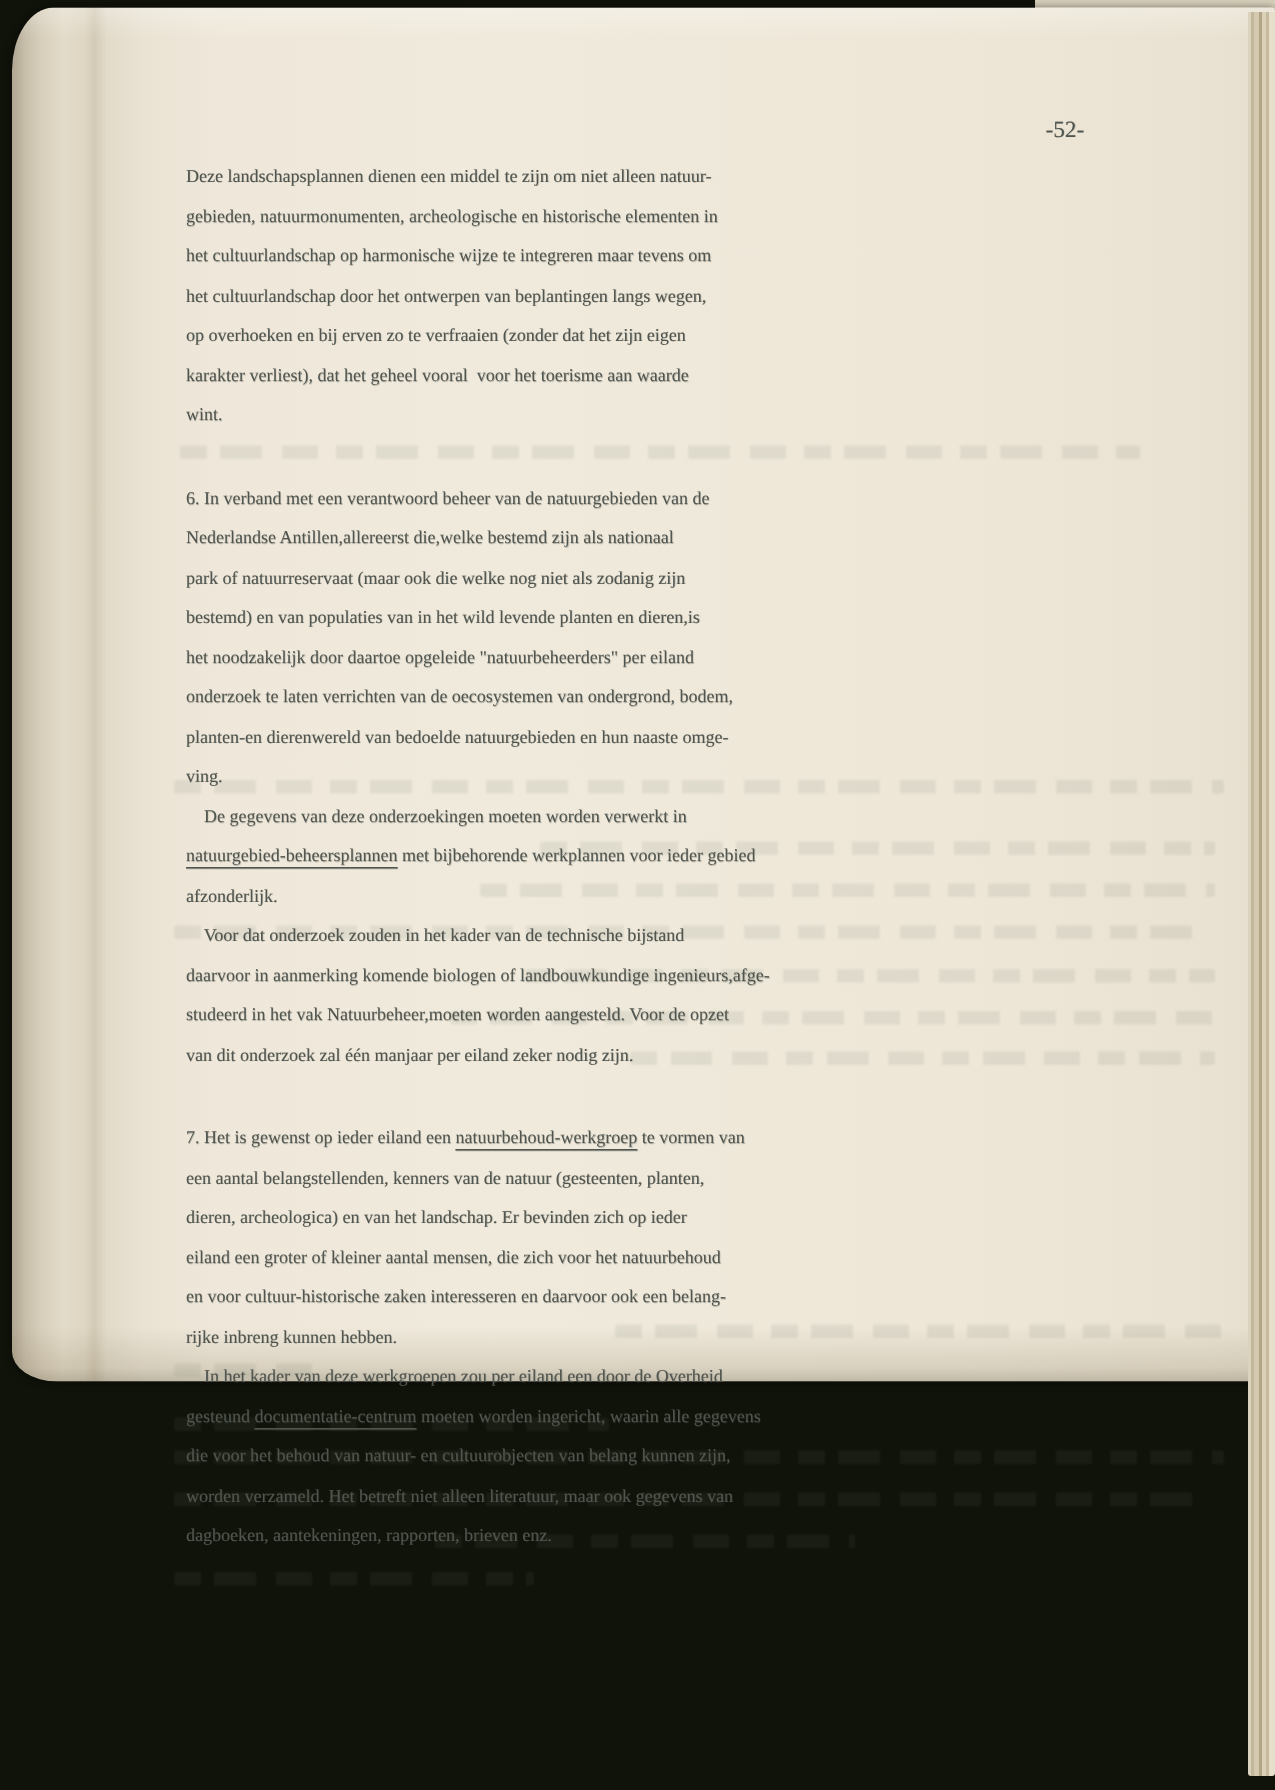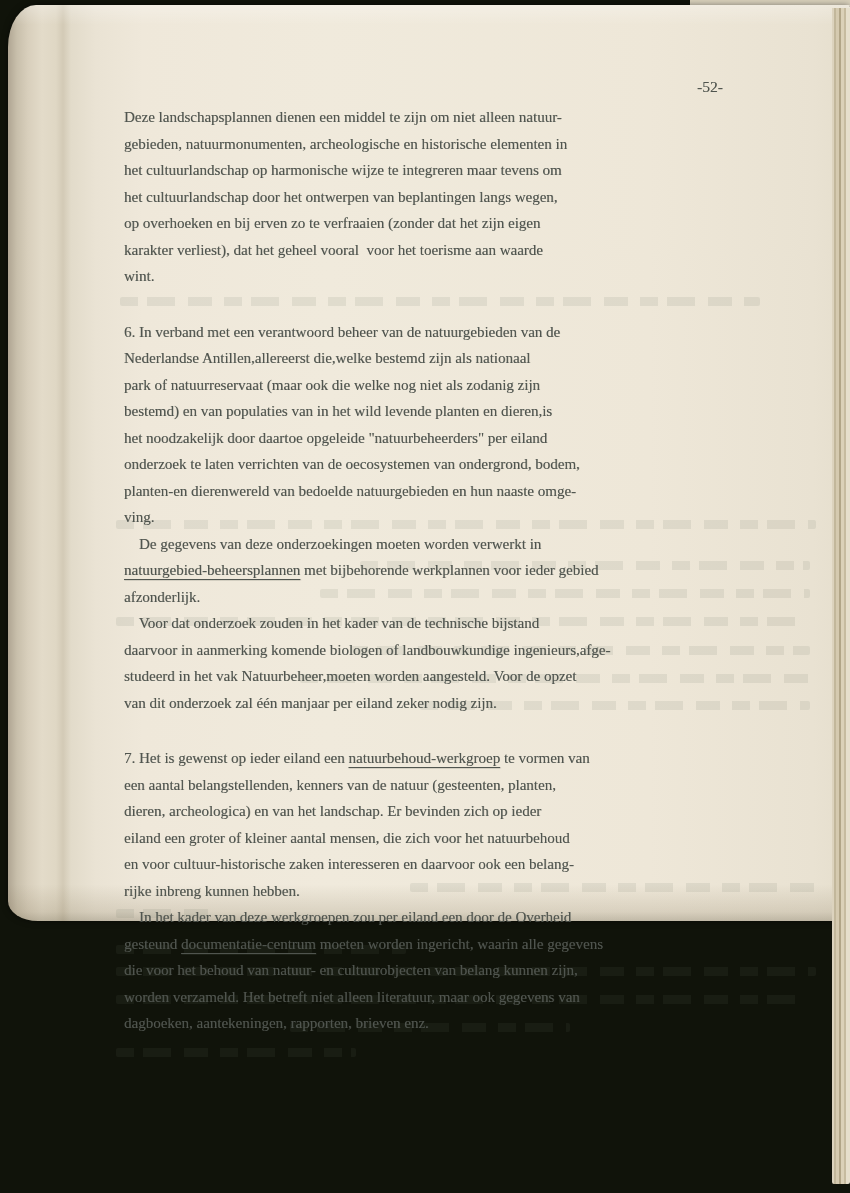--- a/index.html
+++ b/index.html
@@ -35,21 +35,21 @@
       #dbd1b8 9px 12px, #c6bb9f 12px 14px, #e6dfcc 14px 18px);
     border-radius:0 0 2px 2px;
   }
   .page-number{
     position:absolute;left:689px;top:73px;
     font-size:15.5px;color:#4f544e;white-space:pre;
     text-shadow:.4px .4px .5px rgba(81,86,79,.45);
   }
   .text{
     position:absolute;left:116px;top:99px;
-    font-size:15px;line-height:26.5px;color:#50554f;white-space:pre;
+    font-size:12px;line-height:26.5px;color:#50554f;white-space:pre;
     text-shadow:.4px .4px .5px rgba(81,86,79,.45);
   }
   .para{margin:0}
   .para.gap{margin-top:29px}
   .u{text-decoration:underline;text-underline-offset:3.5px;text-decoration-thickness:1.4px}
   
   .ghost{
     position:absolute;height:9px;opacity:.11;filter:blur(.6px);border-radius:2px;
     background:repeating-linear-gradient(90deg,
       #667060 0 18px, transparent 18px 27px, #667060 27px 55px,

